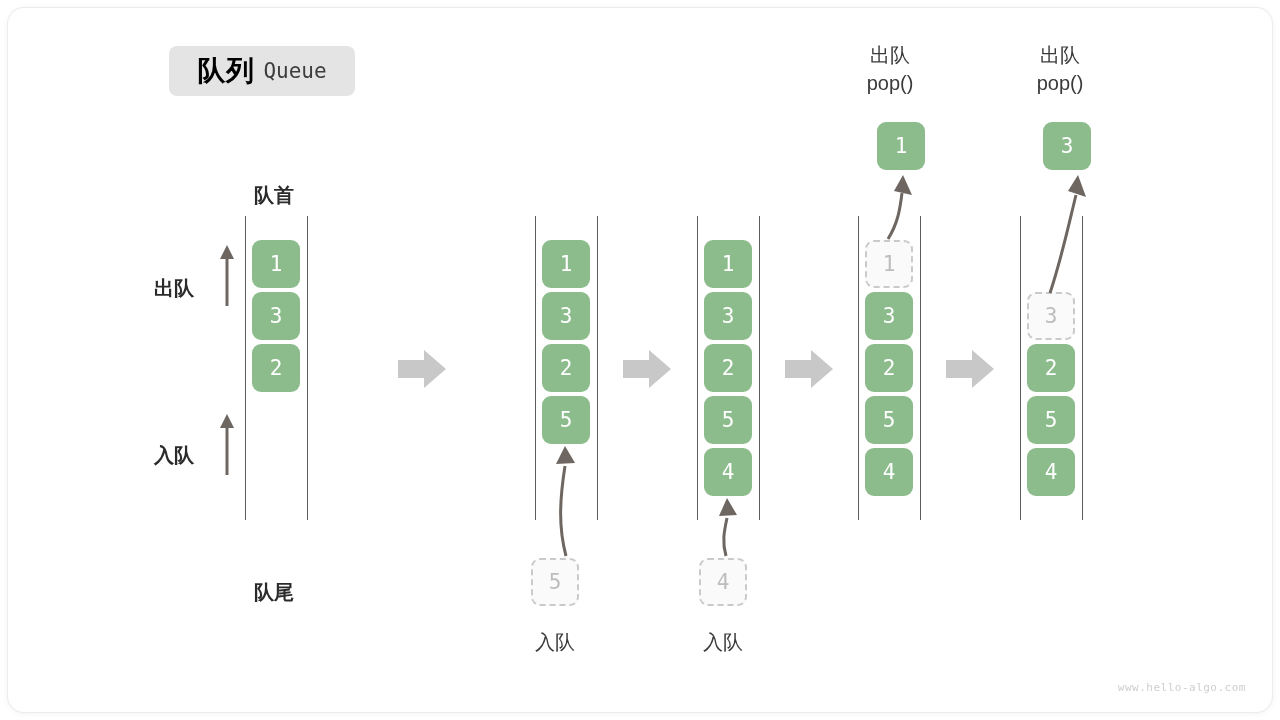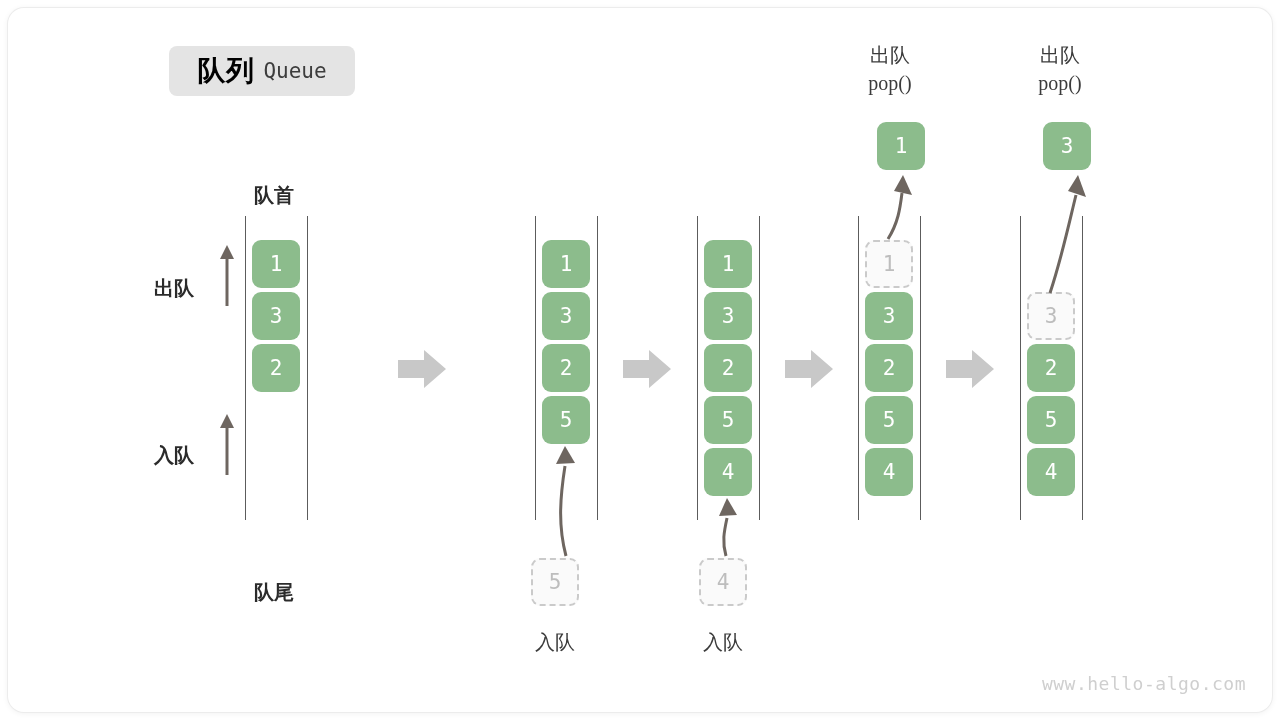--- a/index.html
+++ b/index.html
@@ -100,38 +100,38 @@
     text-align: center;
     white-space: nowrap;
     line-height: 1.42;
   }
   .opcaption .cn {
     font-size: 20px;
     color: #3b3b3b;
     display: block;
   }
   .opcaption .code {
-    font-family: Liberation Serif, serif;
+    font-family: Liberation Sans, sans-serif;
     font-size: 20px;
     color: #3b3b3b;
     display: block;
     text-align: center;
   }
   .opcaption .code em {
     font-style: normal;
     color: #3d8b41;
     font-weight: bold;
   }
 
   
   #watermark {
     right: 26px;
     bottom: 18px;
     font-family: "DejaVu Sans Mono", "Liberation Mono", monospace;
-    font-size: 18px;
+    font-size: 11px;
     color: #cfcfcf;
     letter-spacing: 0.5px;
   }
 
   svg { overflow: visible; }
 </style>
 </head>
 <body>
 
 <div id="canvas">

